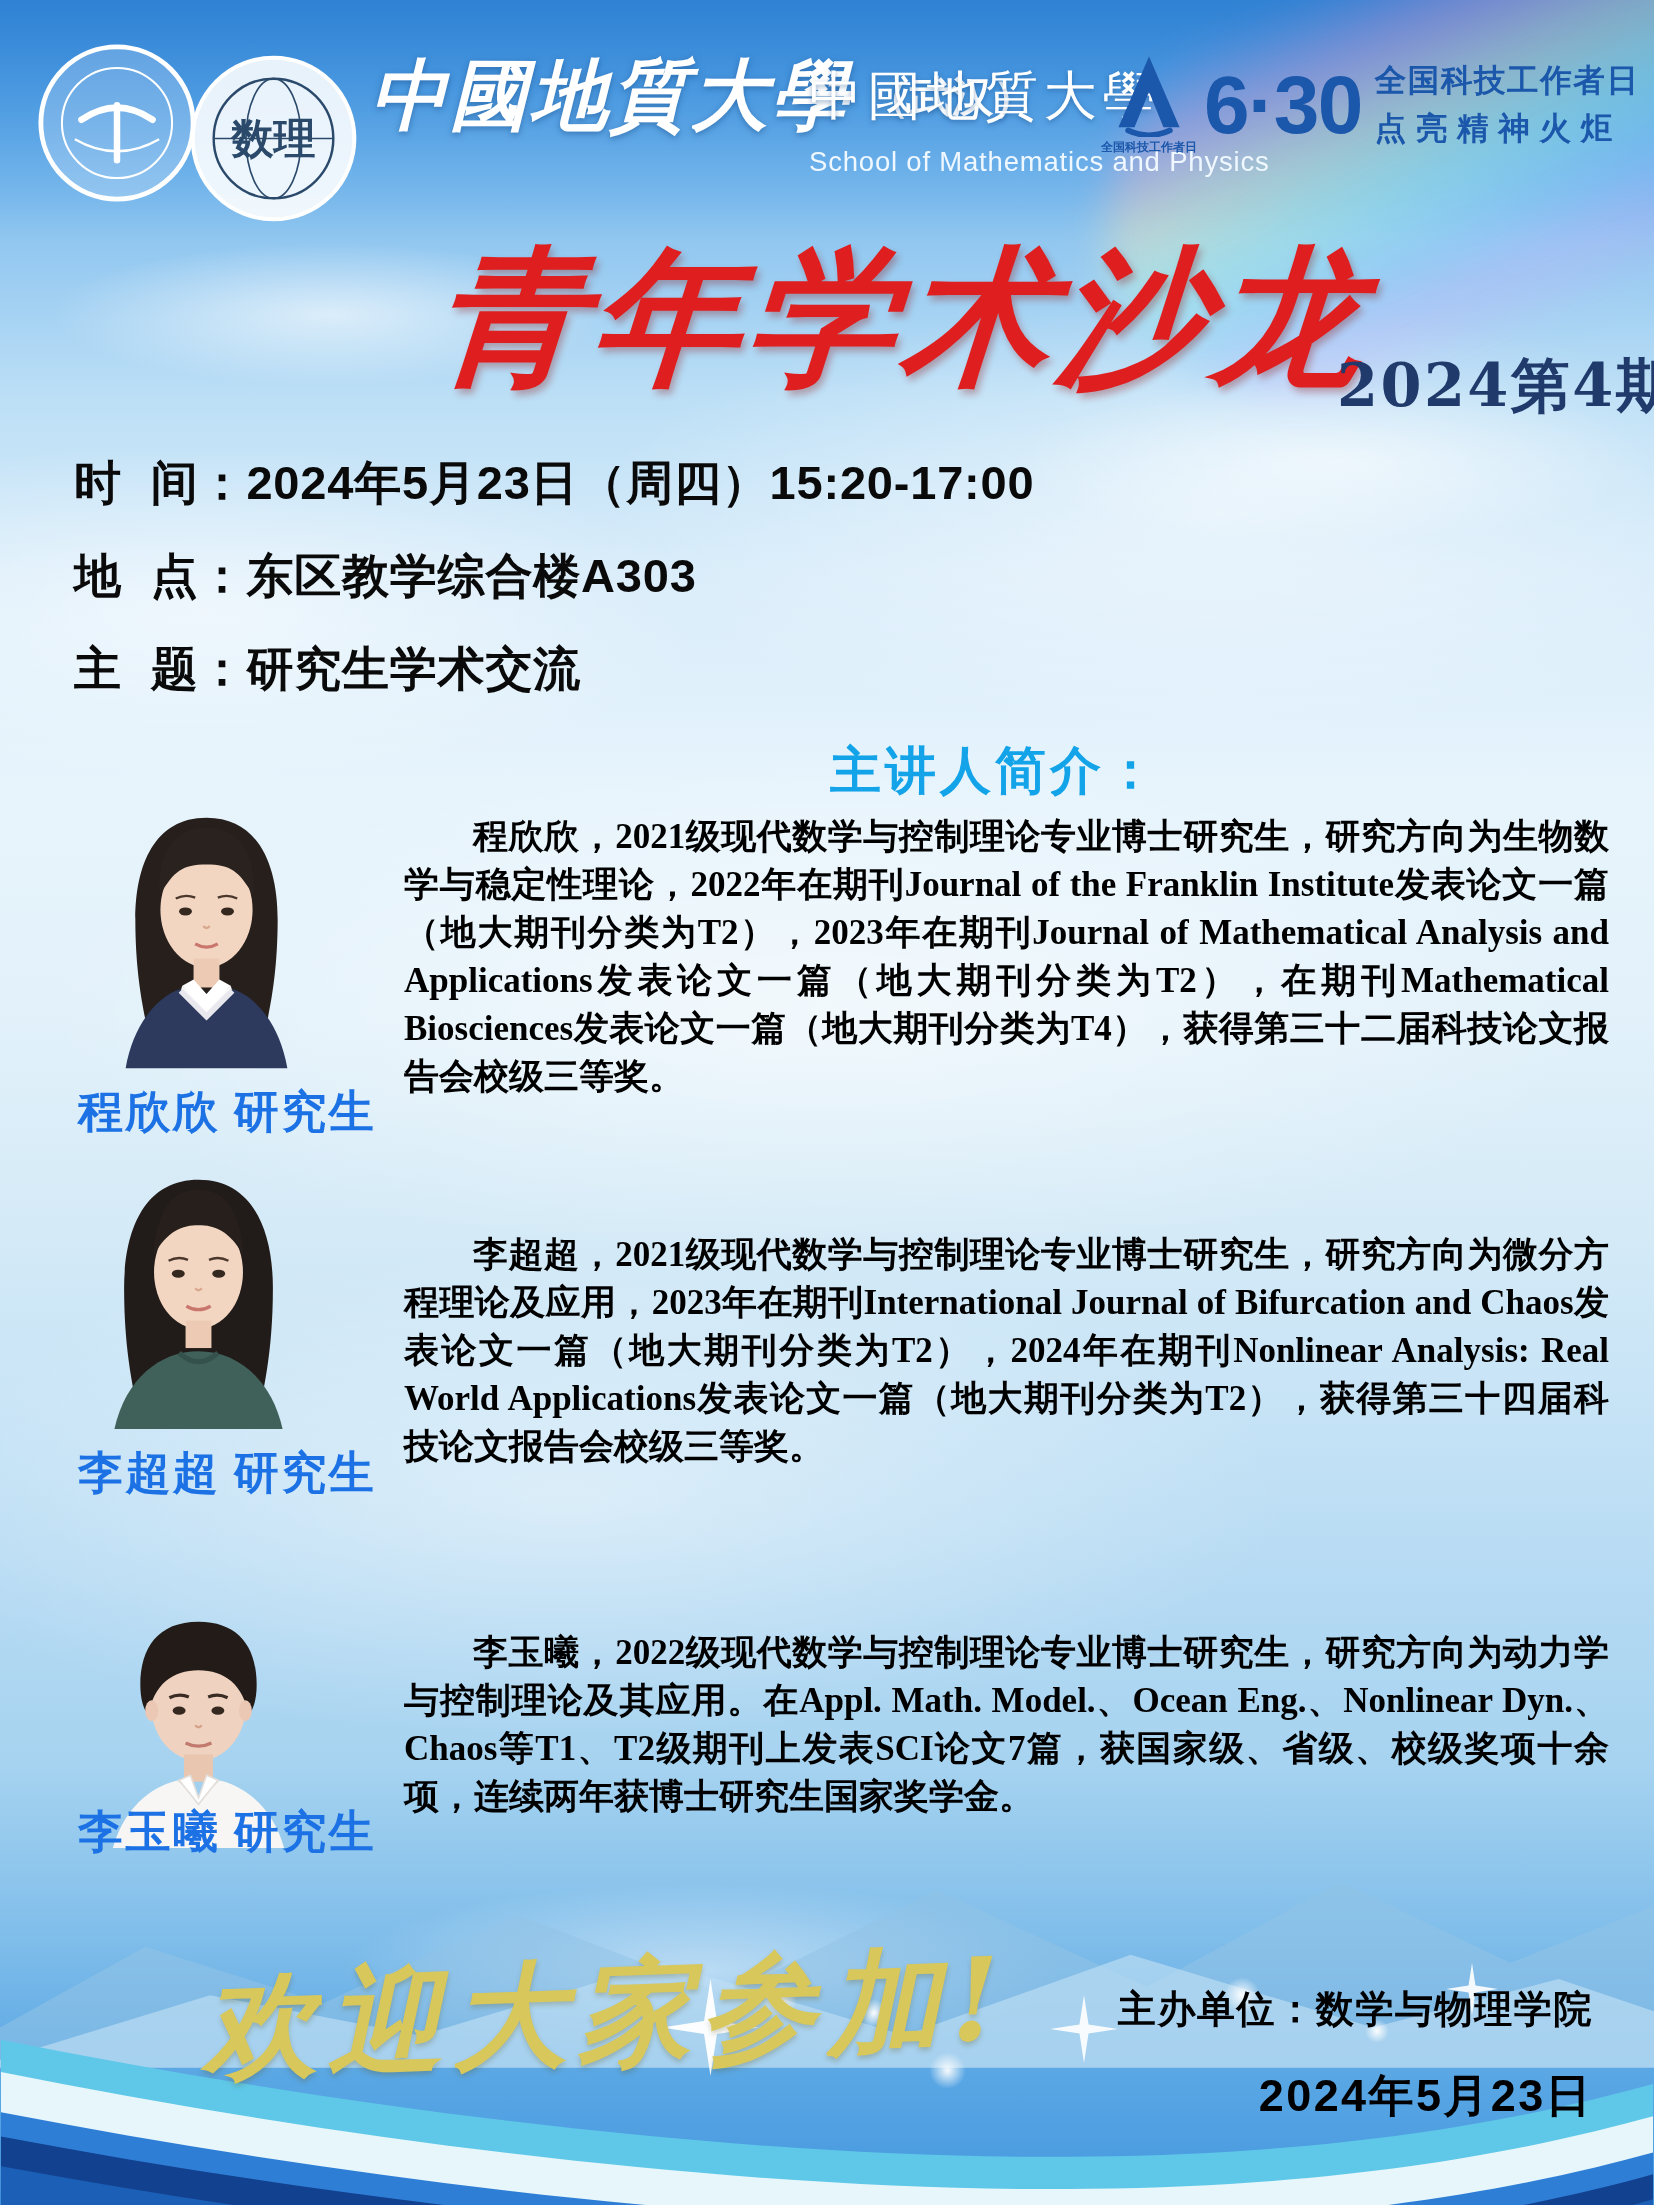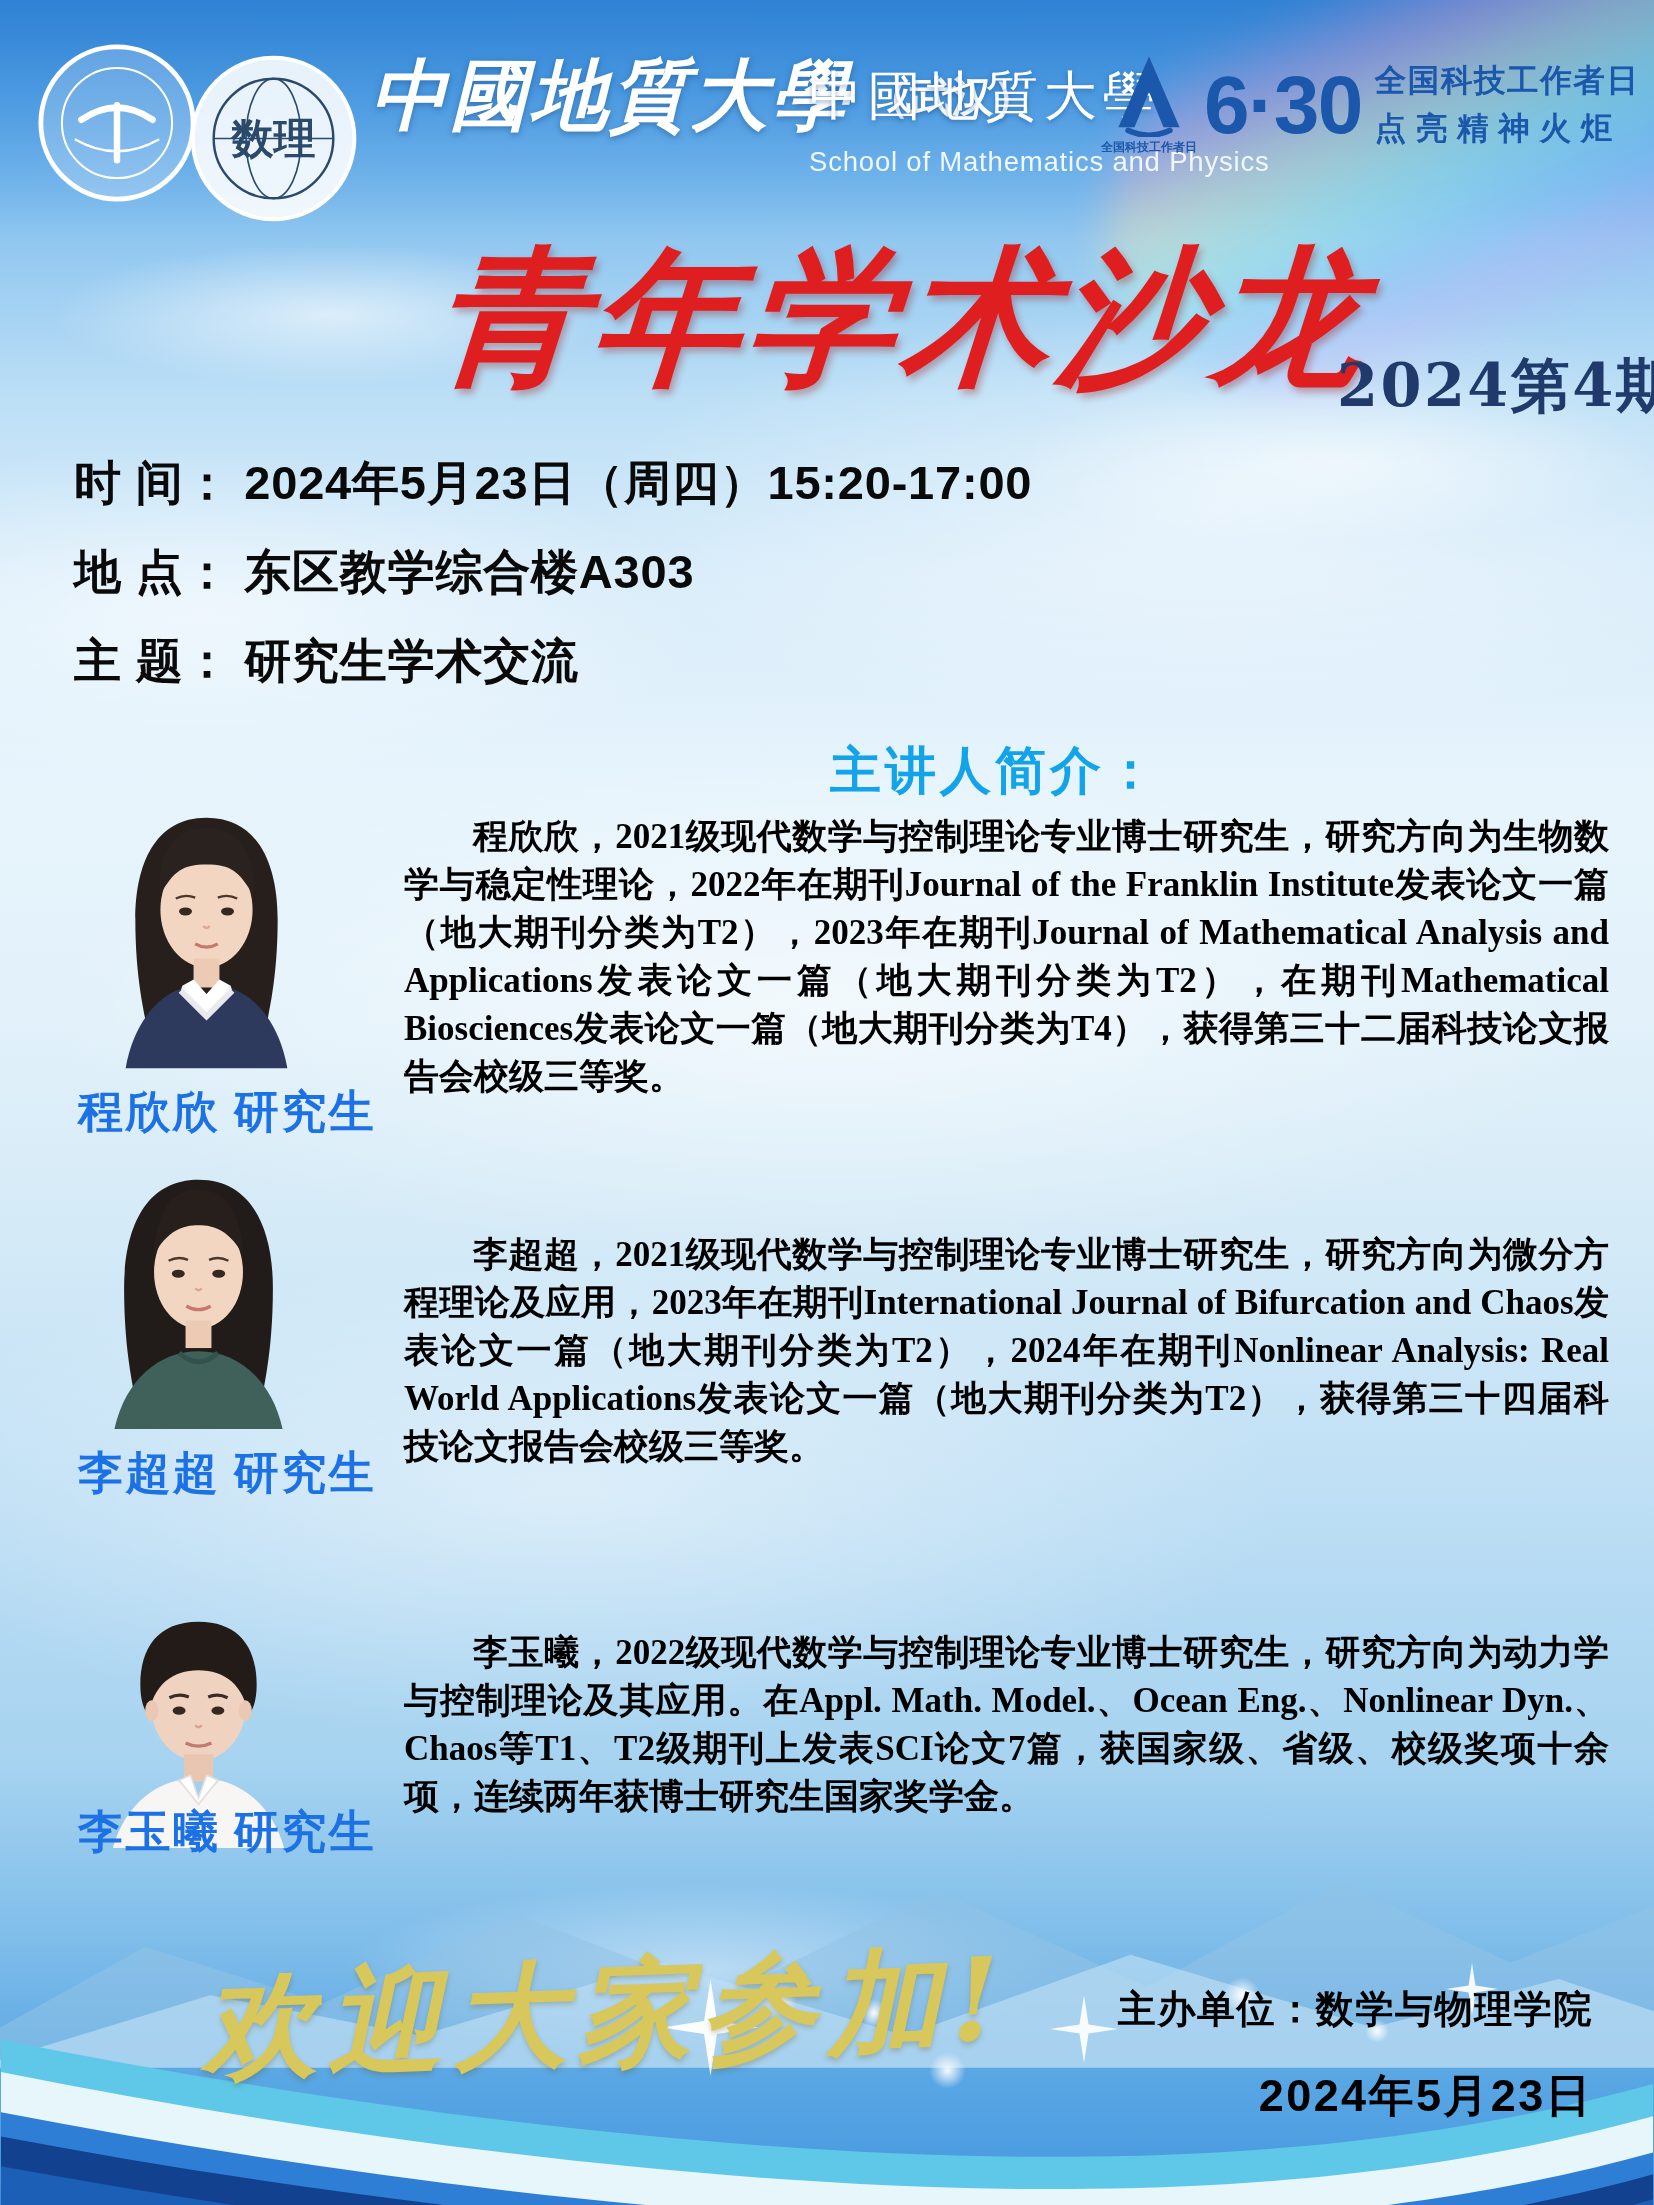--- a/index.html
+++ b/index.html
@@ -39,21 +39,21 @@
 
   
   .main-title{position:absolute;left:436px;top:220px;margin:0;
     font:italic bold 149px "DejaVu Serif",serif;color:#DF1F1F;letter-spacing:6.5px;white-space:nowrap;
     text-shadow:3.2px 4.8px 7.3px rgba(140,20,20,.32);transform:skewX(-4deg);}
   .issue{position:absolute;left:1337px;top:347px;font:600 59px "DejaVu Serif",serif;color:#1F3A6B;letter-spacing:2.4px;white-space:nowrap;}
 
   
   .info{position:absolute;left:74px;top:459px;}
   .info-line{font:bold 47px/1 "Liberation Sans",sans-serif;color:#0a0a0a;margin-bottom:42px;letter-spacing:0.8px;white-space:nowrap;}
-  .info-label{margin-right:13px;}
+  .info-label{margin-right:0;font-family:Liberation Mono, monospace;}
 
   .section-heading{position:absolute;left:814px;top:721px;margin:16px;
     font:bold 51px "Liberation Sans",sans-serif;color:#12A3E9;letter-spacing:4px;white-space:nowrap;}
 
   
   .speaker-photo{position:absolute;}
   .photo-1{left:103px;top:796px;width:207px;height:273px;}
   .photo-2{left:95px;top:1162px;width:207px;height:267px;}
   .photo-3{left:95px;top:1604px;width:207px;height:244px;}
   .bio{position:absolute;left:404px;width:1205px;margin:0;

